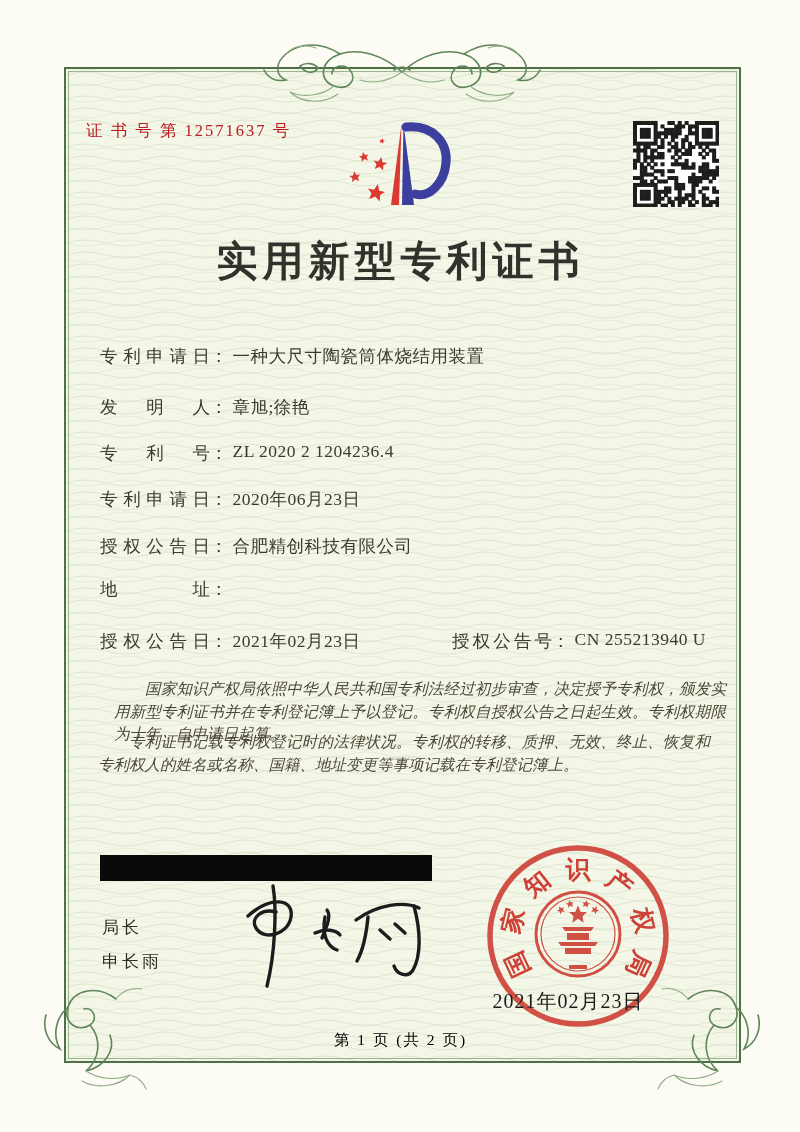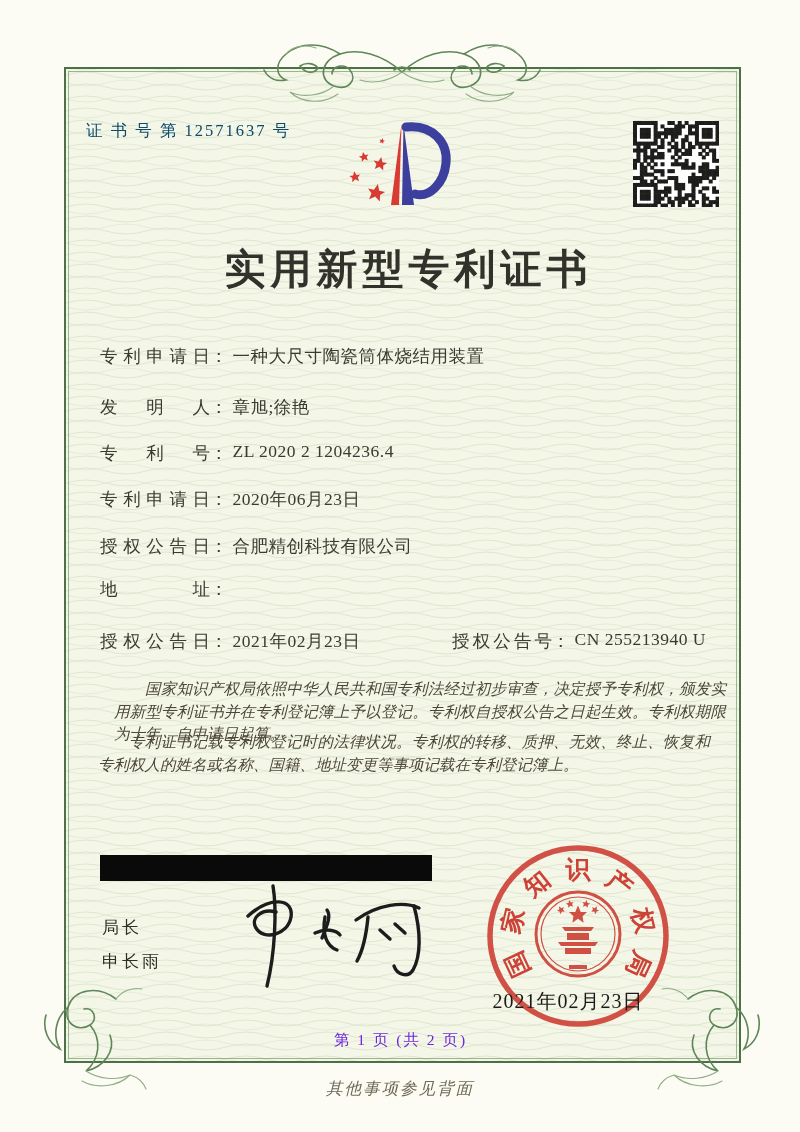--- a/index.html
+++ b/index.html
@@ -4,35 +4,35 @@
 <style>
   html,body{margin:0;padding:0;}
   body{width:800px;height:1132px;background:#fdfcf4;position:relative;overflow:hidden;
        font-family:"Liberation Serif","DejaVu Serif",serif;}
   .page{position:absolute;inset:0;}
   .frame-outer{position:absolute;left:64px;top:67px;width:673px;height:992px;
        border:2.5px solid #4e7049;background:#f4f6e8;}
   .frame-inner{position:absolute;inset:2px;border:1px solid #9ab48f;}
   .guilloche{position:absolute;inset:0;width:100%;height:100%;}
   .abs{position:absolute;}
-  .cert-no{left:86px;top:120px;font-size:16.5px;letter-spacing:2px;color:#0c4a6e;}
+  .cert-no{left:86px;top:120px;font-size:16.5px;letter-spacing:2px;color:#b91c1c;}
   .title{left:64px;top:234px;width:673px;text-align:center;font-size:41px;font-weight:700;
        letter-spacing:5px;color:#32312b;}
   .row{left:100px;display:flex;align-items:flex-start;font-size:17.5px;color:#3b3a31;}
   .flabel{display:inline-block;width:110px;text-align:justify;text-align-last:justify;flex:none;}
   .colon{flex:none;}
   .fvalue{margin-left:5px;letter-spacing:0.5px;}
   .addr-val{width:440px;line-height:26px;}
   .grant2{left:452px;}
   .para{left:98px;width:612px;font-size:15.5px;line-height:22.6px;text-indent:2em;
        font-style:italic;color:#4c4738;text-align:justify;}
   .redaction{left:100px;top:855px;width:332px;height:26px;background:#0a0a0a;}
   .sig-label{left:102px;font-size:17px;color:#2f2e28;font-family:"Liberation Sans","DejaVu Sans",sans-serif;letter-spacing:3px;}
   .footer-page{left:64px;top:1030px;width:673px;text-align:center;font-size:15.5px;
-       letter-spacing:2px;color:#6d28d9;}
+       letter-spacing:2px;color:#000000;}
   .back-note{left:0;top:1078px;width:800px;text-align:center;font-size:16.5px;
        font-style:italic;color:#6e6957;letter-spacing:2px;}
   .orn{stroke:#5f8658;stroke-width:1.6;fill:none;stroke-linecap:round;}
   .orn2{stroke:#8fae85;stroke-width:1.1;fill:none;stroke-linecap:round;}
   .sigstroke{stroke:#1c1c1c;stroke-width:3.4;fill:none;stroke-linecap:round;stroke-linejoin:round;}
   .seal-red{fill:#cd4237;}
   .seal-char{font-family:"Liberation Serif","DejaVu Serif",serif;font-weight:700;font-size:25px;
        fill:#cd4237;text-anchor:middle;dominant-baseline:central;}
   .seal-date{font-family:"Liberation Serif","DejaVu Serif",serif;font-size:20px;fill:#1b1a18;
        letter-spacing:1px;text-anchor:middle;}
@@ -445,21 +445,21 @@
         <rect x="44.72" y="82.56" width="4" height="4"></rect>
         <rect x="55.04" y="82.56" width="4" height="4"></rect>
         <rect x="58.48" y="82.56" width="4" height="4"></rect>
         <rect x="68.80" y="82.56" width="4" height="4"></rect>
         <rect x="72.24" y="82.56" width="4" height="4"></rect>
         <rect x="75.68" y="82.56" width="4" height="4"></rect>
         <rect x="82.56" y="82.56" width="4" height="4"></rect>
       </g>
   </svg>
 
-  <h1 class="abs title" style="margin:8px">实用新型专利证书</h1>
+  <h1 class="abs title" style="margin:0">实用新型专利证书</h1>
 
   <div class="abs row" style="top:344px">
     <span class="flabel">专利申请日</span>
       <span class="colon">：</span>
     <span class="fvalue">一种大尺寸陶瓷筒体烧结用装置</span>
   </div>
   <div class="abs row" style="top:395px">
     <span class="flabel">发明人</span>
       <span class="colon">：</span>
     <span class="fvalue">章旭;徐艳</span>
@@ -537,15 +537,14 @@
       <path d="M-16,-7 L16,-7 L13,-3 L-13,-3 Z"></path>
       <rect x="-11" y="-1" width="22" height="7"></rect>
       <path d="M-20,8 L20,8 L17,12 L-17,12 Z"></path>
       <rect x="-13" y="14" width="26" height="6"></rect>
       <rect x="-9" y="31" width="18" height="4"></rect>
     </g>
     <text class="seal-date" x="96" y="178">2021年02月23日</text>
   </svg>
 
   <div class="abs footer-page">第 1 页 (共 2 页)</div>
-  <div class="abs back-note">其他事项参见背面</div>
 
 </div>
 
 </body></html>

